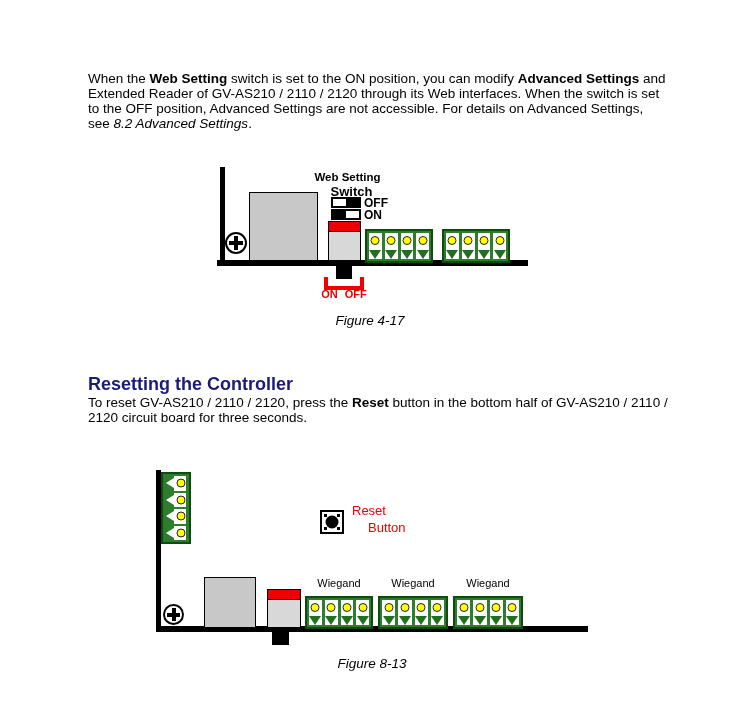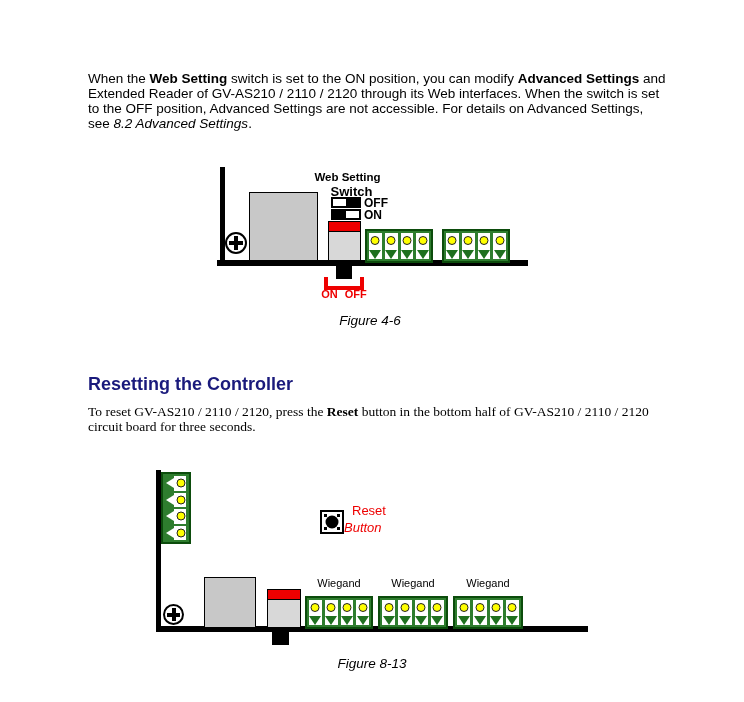--- a/index.html
+++ b/index.html
@@ -127,25 +127,25 @@
           <span class="dot"></span>
           <span class="arrow"></span>
         </div>
       <div class="cell">
           <span class="dot"></span>
           <span class="arrow"></span>
         </div>
     </div>
   </div>
 
-  <div class="caption" style="left:250px;top:313px;">Figure 4-6</div>
+  <div class="caption" style="left:250px;top:313px;">Figure 4-17</div>
 
   <div class="heading" style="top:374px;">Resetting the Controller</div>
 
-  <div class="para" style="top:404px;font-family:Liberation Serif, serif;"><span>To reset GV-AS210 / 2110 / 2120, press the </span><b>Reset</b><span> button in the bottom half of GV-AS210 / 2110 / 2120 circuit board for three seconds.</span></div>
+  <div class="para" style="top:395px;"><span>To reset GV-AS210 / 2110 / 2120, press the </span><b>Reset</b><span> button in the bottom half of GV-AS210 / 2110 / 2120 circuit board for three seconds.</span></div>
 
   <div>
     <div class="dline" style="left:156px;top:470px;width:5px;height:162px;"></div>
     <div class="dline" style="left:156px;top:626px;width:432px;height:6px;"></div>
 
     <div class="vconn" style="left:161px;top:472px;width:30px;height:72px;">
       <div class="vrow">
           <span class="varrow"></span>
           <span class="vcell">
             <span class="dot"></span>
@@ -169,21 +169,21 @@
             <span class="dot"></span>
           </span>
         </div>
     </div>
 
     <div class="reset-icon" style="left:320px;top:510px;">
       <div class="rcircle"></div>
       <div class="rdots"></div>
     </div>
     <div class="redtext" style="left:352px;top:502px;">Reset</div>
-    <div class="redtext" style="left:344px;top:519px;font-style:italic;">Button</div>
+    <div class="redtext" style="left:368px;top:519px;">Button</div>
 
     <div class="comp" style="left:204px;top:577px;width:52px;height:51px;background:var(--gray);"></div>
     <div class="screw" style="left:163px;top:604px;width:21px;height:21px;"></div>
 
     <div class="comp" style="left:267px;top:589px;width:34px;height:11px;background:var(--red);"></div>
     <div class="comp" style="left:267px;top:599px;width:34px;height:29px;background:var(--gray-light);"></div>
     <div style="position:absolute;left:272px;top:631px;width:17px;height:14px;background:#000;"></div>
 
     <div class="dlabel" style="left:305px;top:577px;width:68px;">Wiegand</div>
     <div class="conn" style="left:305px;top:596px;width:68px;height:33px;">

